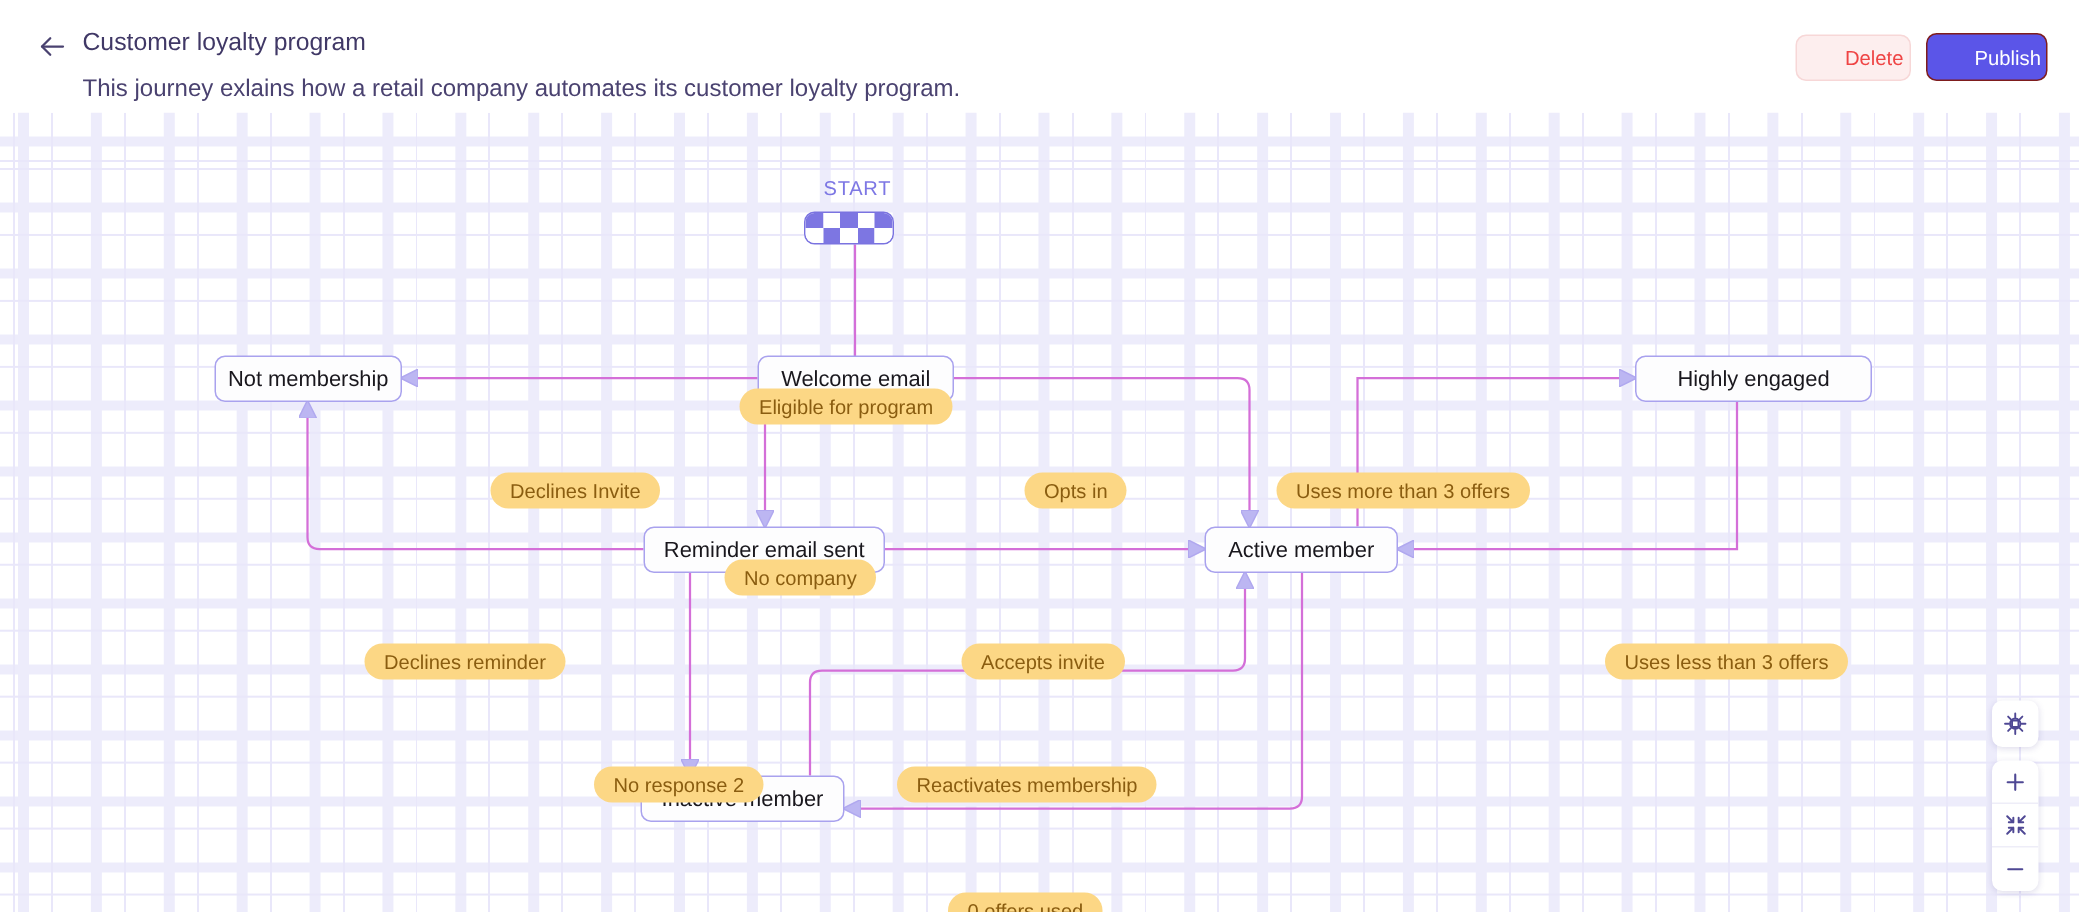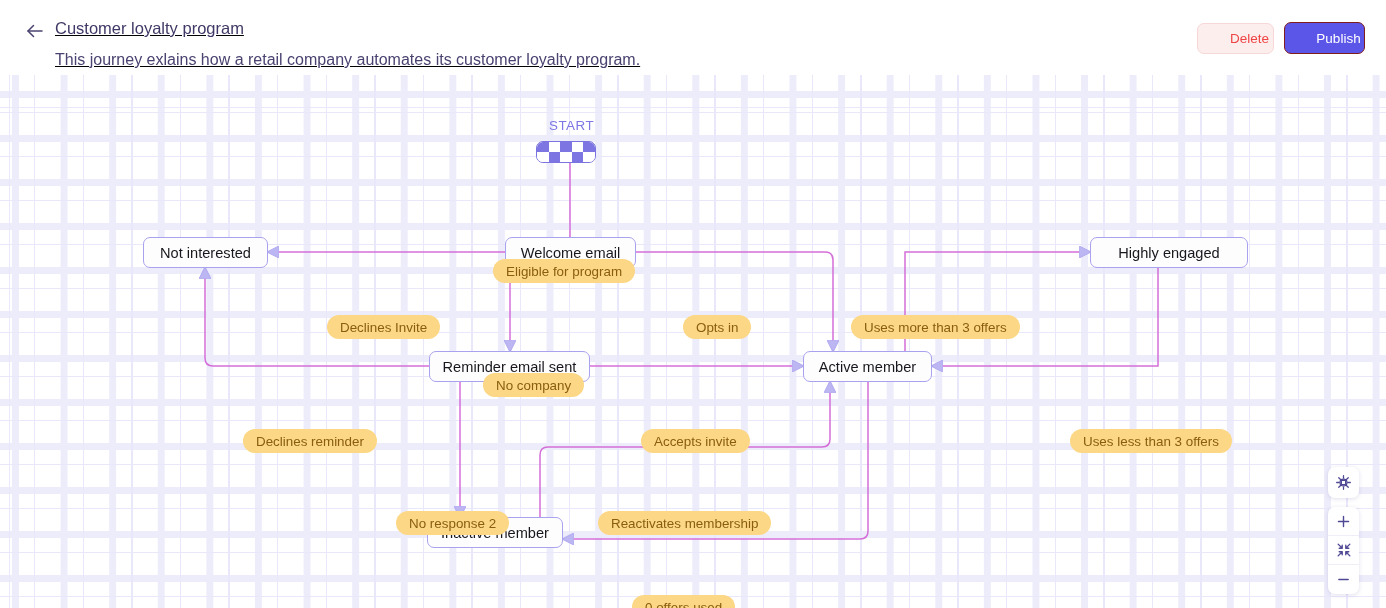--- a/index.html
+++ b/index.html
@@ -16,21 +16,21 @@
     position: absolute; left: 0; top: 0;
     width: 1386px; height: 75px;
     background: #ffffff;
     z-index: 40;
   }
   #back-arrow {
     position: absolute; left: 24px; top: 20px;
     width: 22px; height: 22px;
     cursor: pointer;
   }
-  #title-block { position: absolute; left: 55px; top: 18px; text-decoration: underline; }
+  #title-block { position: absolute; left: 55px; top: 18px; }
   #page-title {
     font-size: 16.5px; color: #403866; font-weight: 400;
     line-height: 21px; white-space: nowrap;
   }
   #page-subtitle {
     font-size: 16px; color: #4a4270; font-weight: 400;
     line-height: 18px; margin-top: 12px; white-space: nowrap;
   }
   #header-actions {
     position: absolute; right: 21px; top: 22px;
@@ -225,21 +225,21 @@
             <i class="ck"></i>
           <i class="cw"></i>
             <i class="ck"></i>
             <i class="cw"></i>
             <i class="ck"></i>
             <i class="cw"></i>
         </div>
       </div>
     </div>
 
-    <div class="node" style="left:143px;top:162px;width:125px;height:31px">Not interested</div>
+    <div class="node" style="left:143px;top:162px;width:125px;height:31px">Not membership</div>
     <div class="node" style="left:505px;top:162px;width:131px;height:31px">Welcome email</div>
     <div class="node" style="left:1090px;top:162px;width:158px;height:31px">Highly engaged</div>
     <div class="node overflow" style="left:429px;top:276px;width:161px;height:31px">Reminder email sent</div>
     <div class="node" style="left:803px;top:276px;width:129px;height:31px">Active member</div>
     <div class="node overflow" style="left:427px;top:442px;width:136px;height:31px">Inactive member</div>
 
     <div class="elabel" style="left:493px;top:184px">Eligible for program</div>
     <div class="elabel" style="left:327px;top:240px">Declines Invite</div>
     <div class="elabel" style="left:683px;top:240px">Opts in</div>
     <div class="elabel" style="left:851px;top:240px">Uses more than 3 offers</div>

